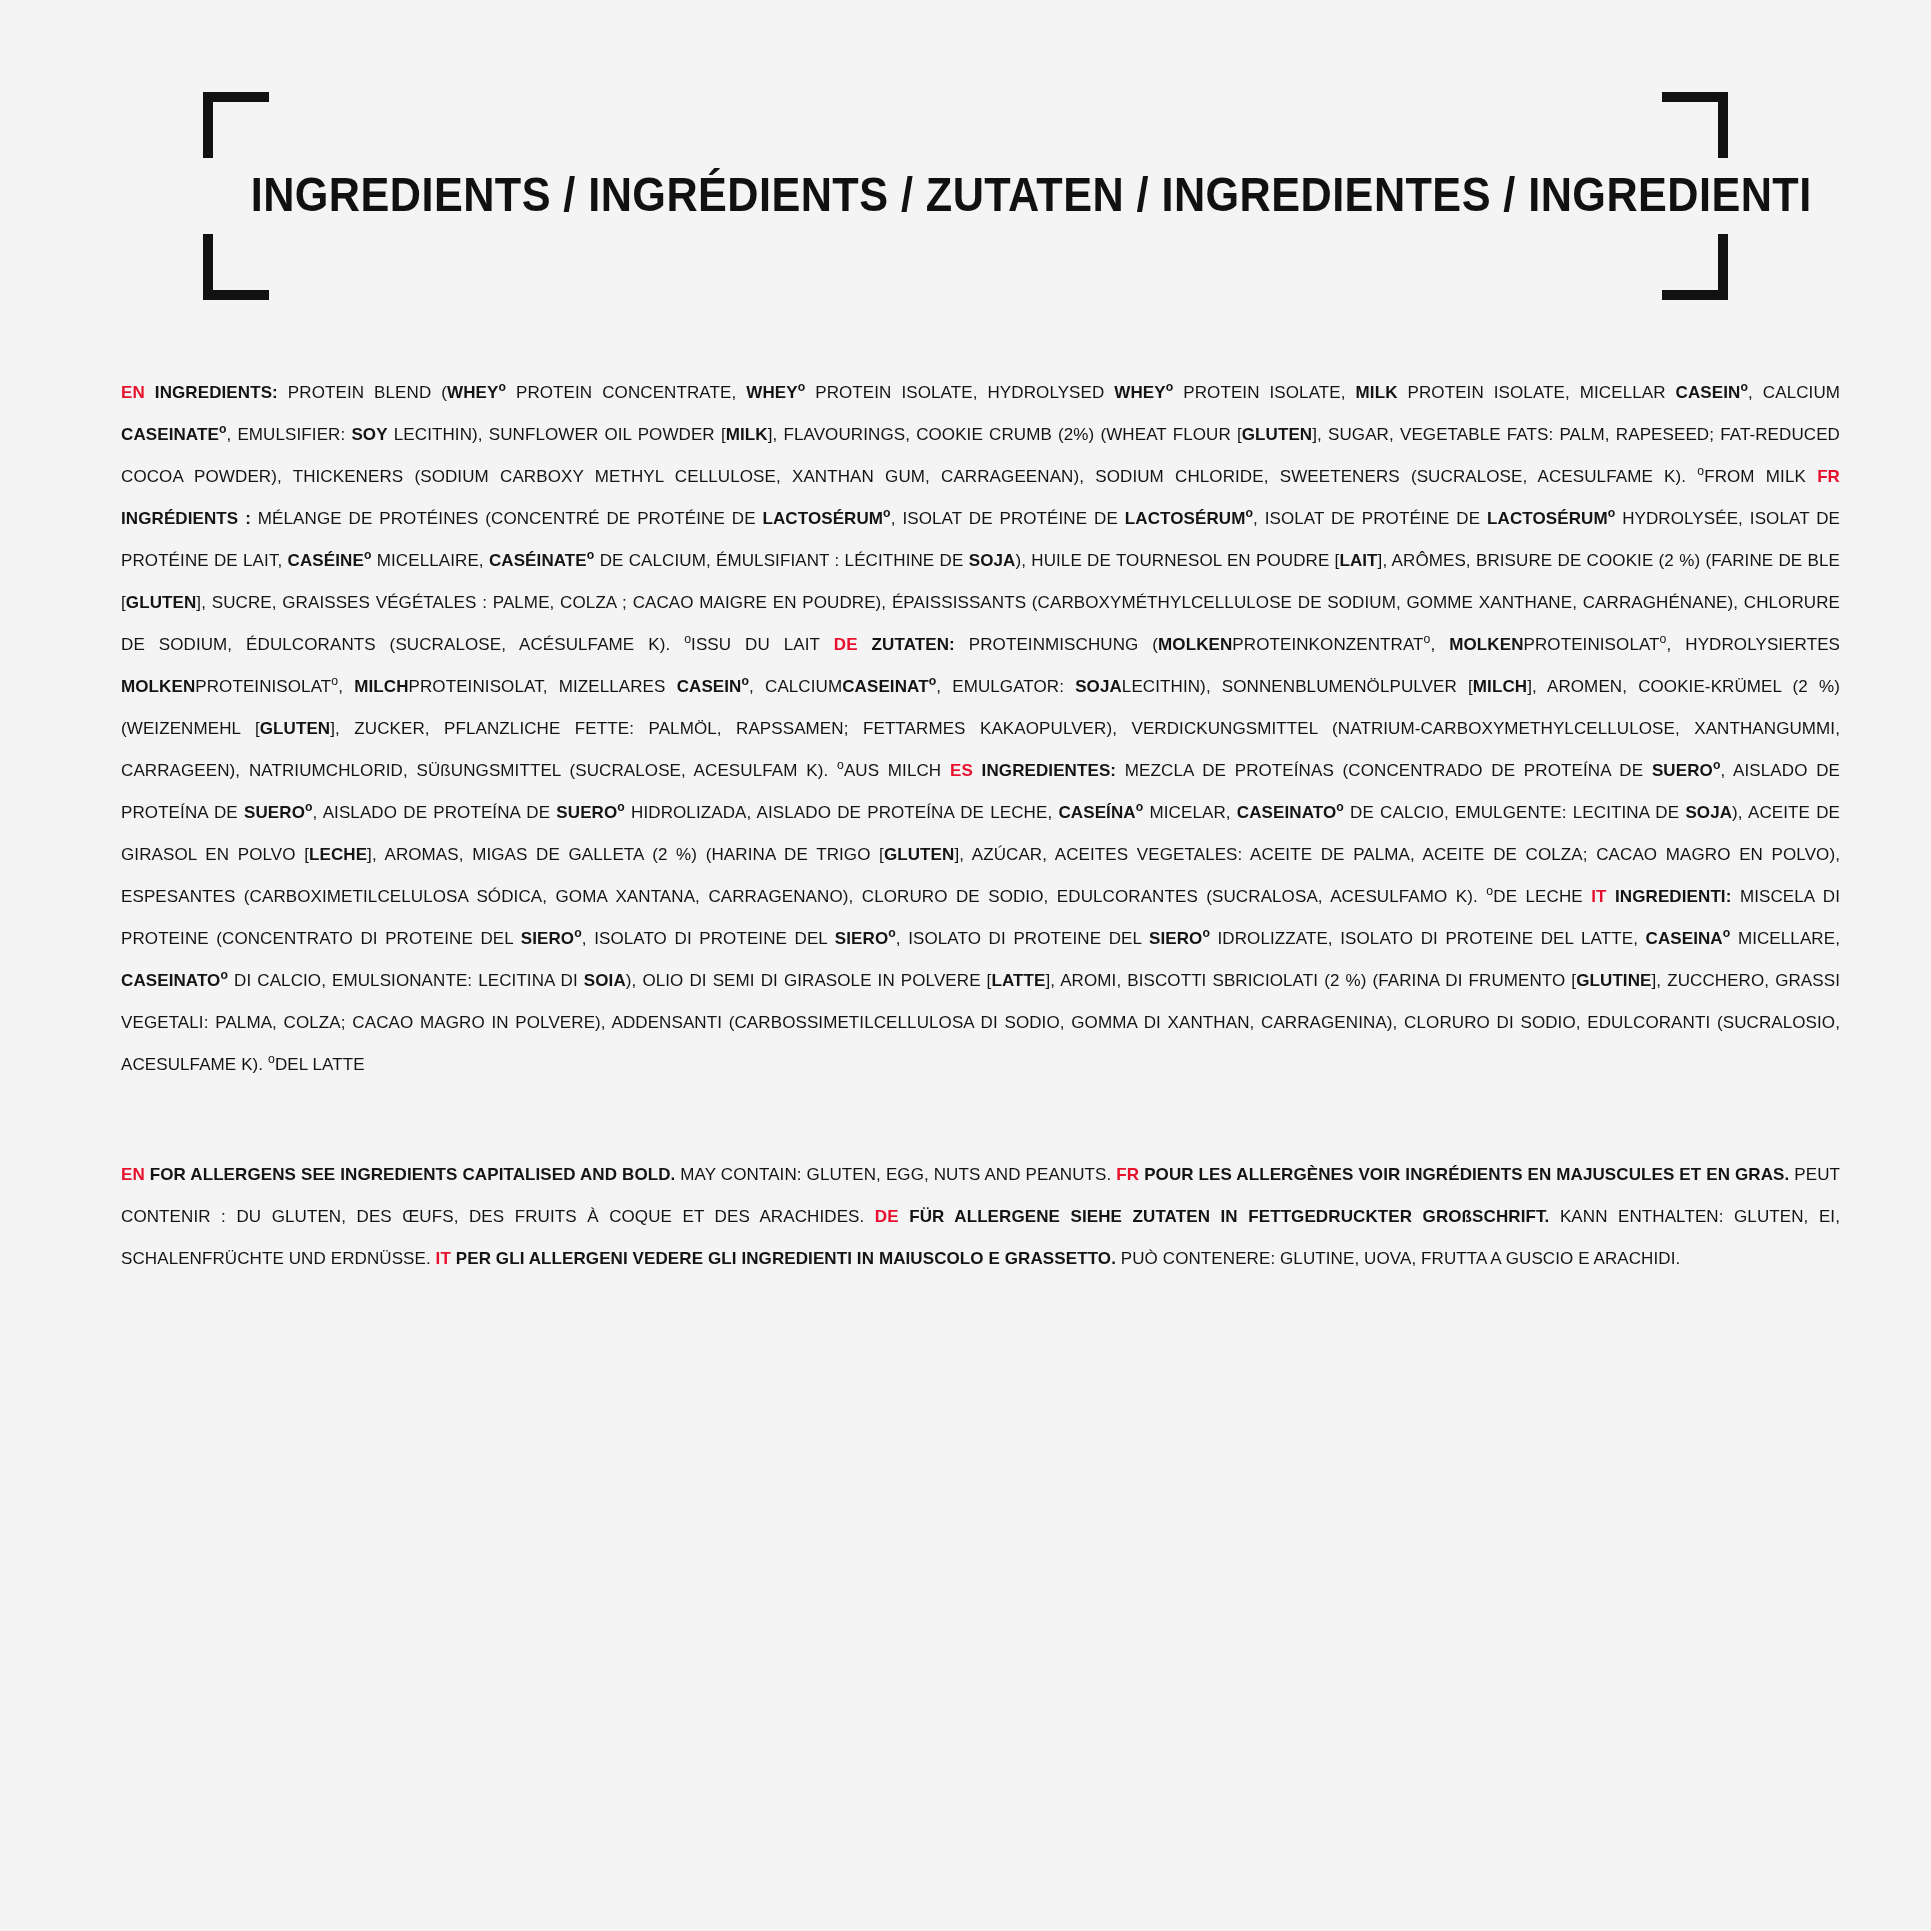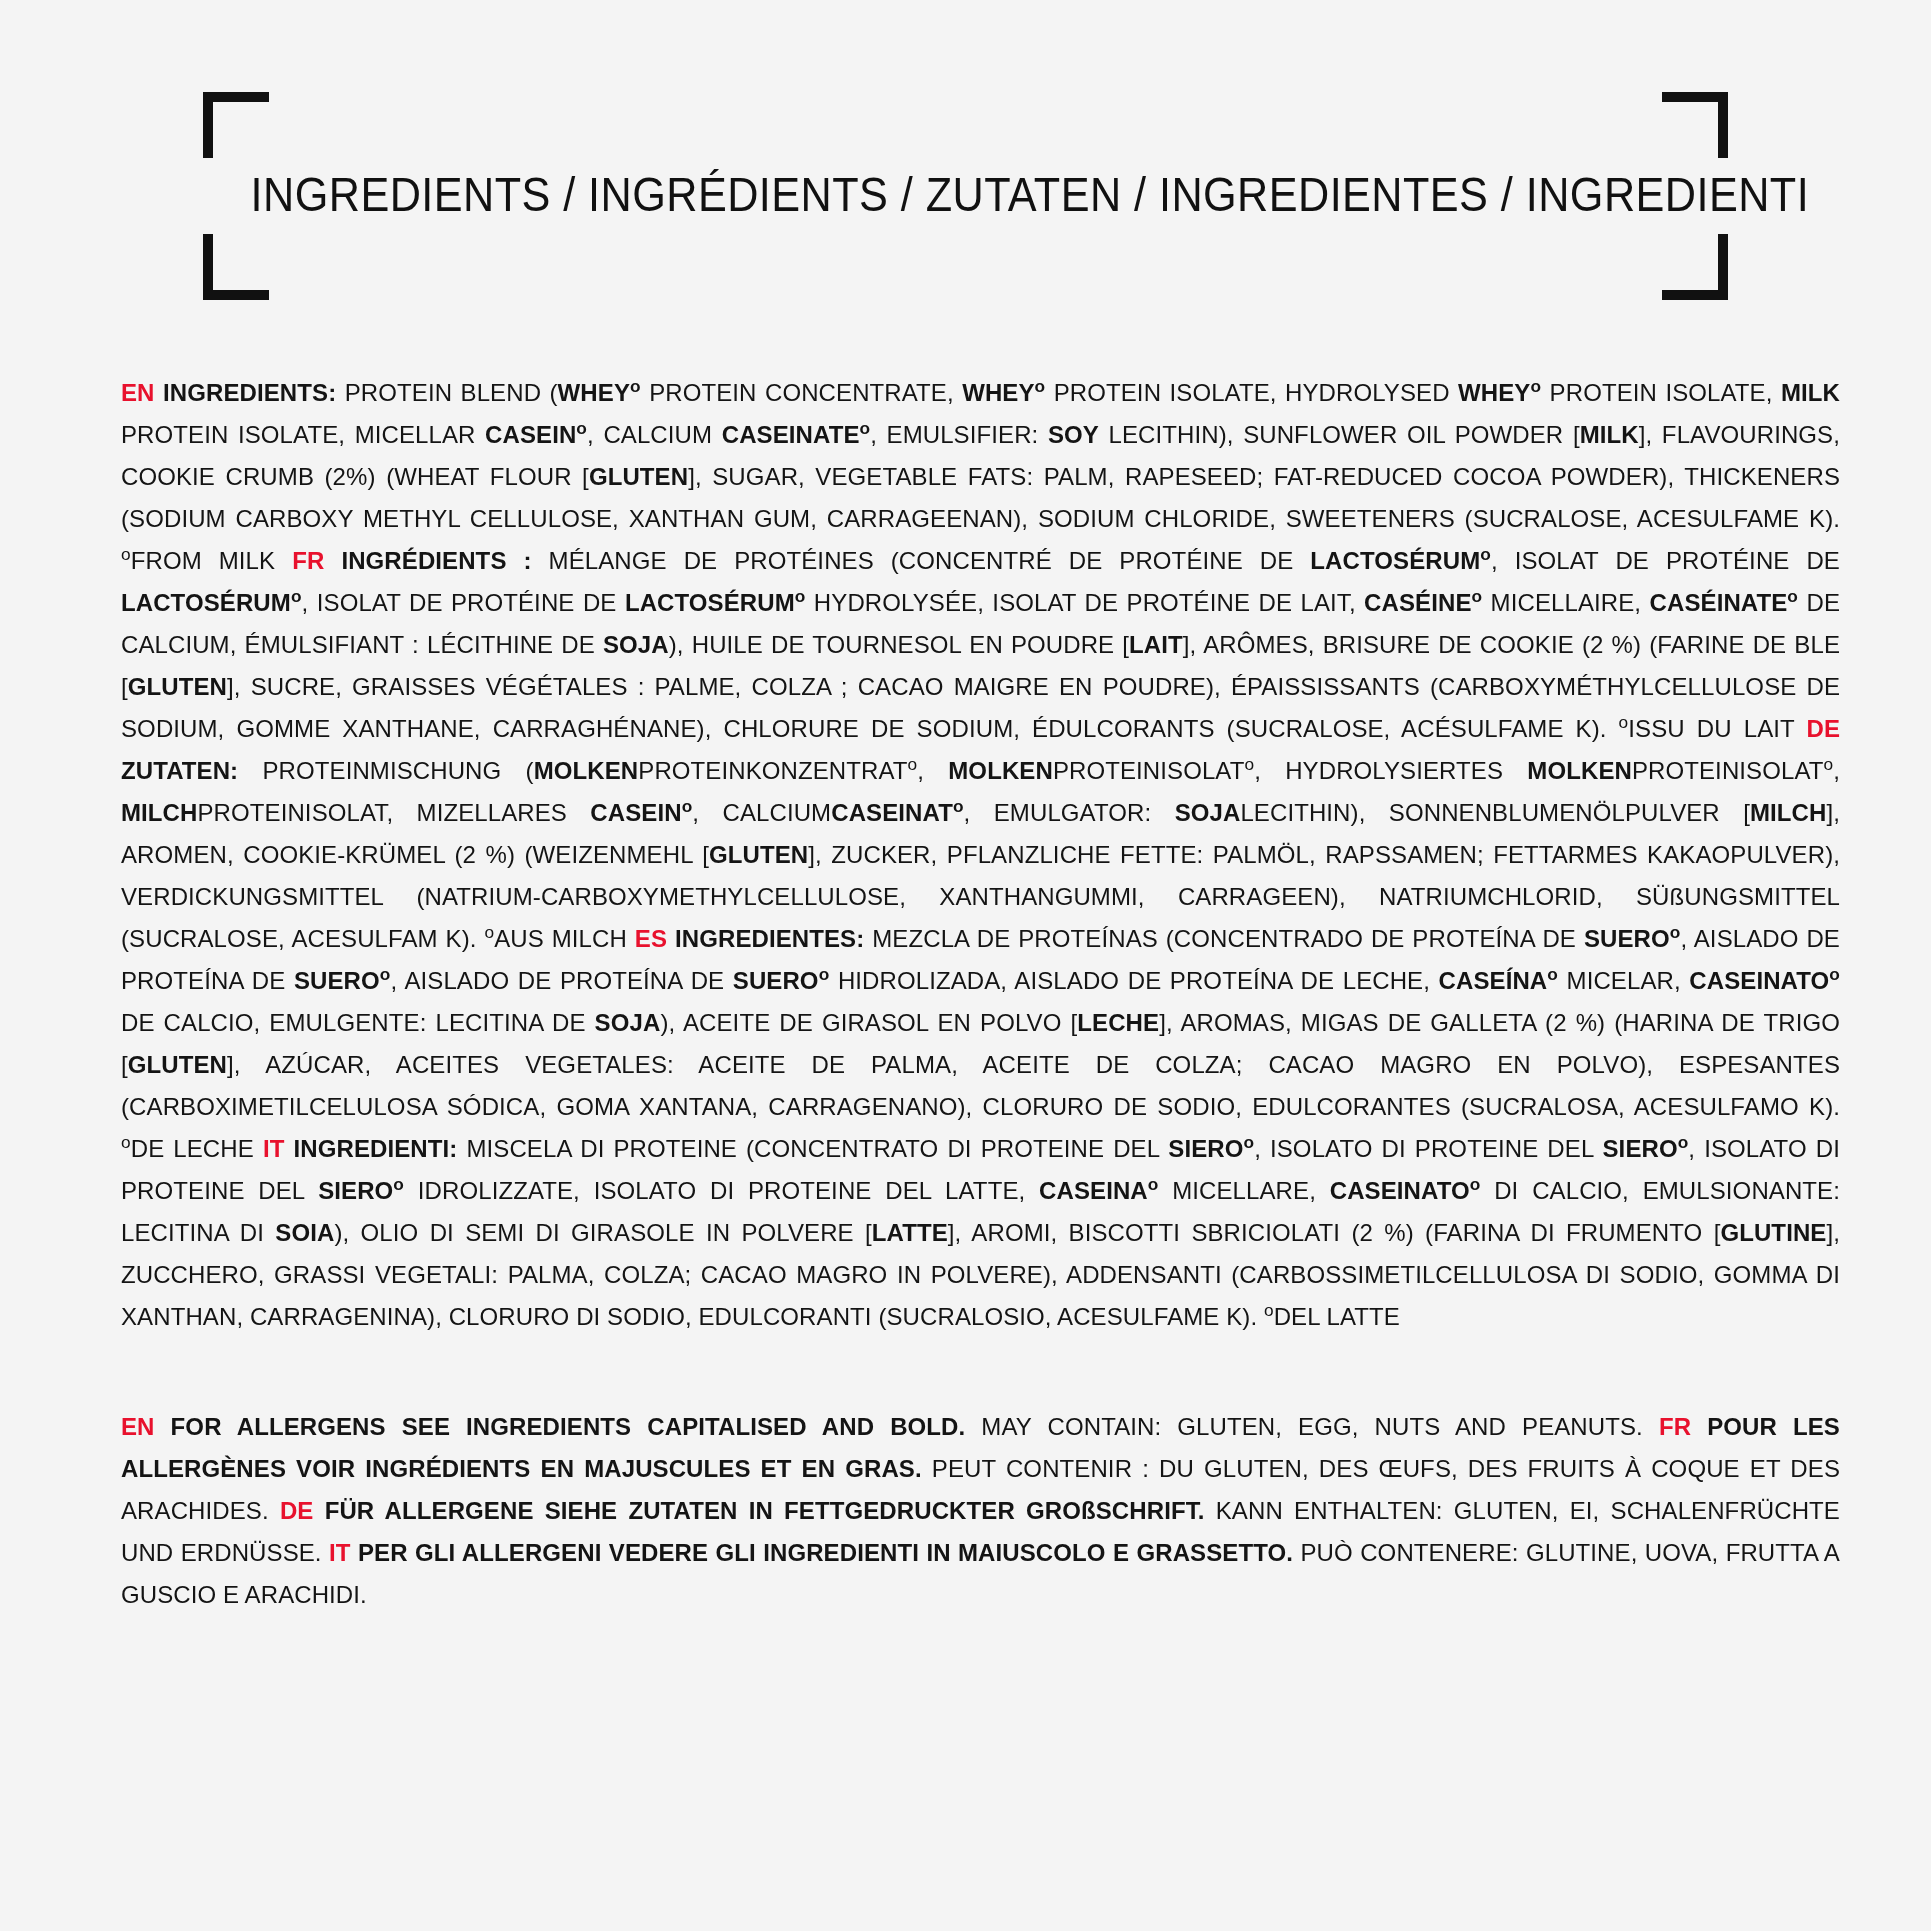--- a/index.html
+++ b/index.html
@@ -45,41 +45,41 @@
   .corner.br { bottom: 0; right: 39px; border-bottom-width: 10.6px; border-right-width: 10.6px; }
 
   .title {
     position: absolute;
     top: 50%;
     left: 0;
     right: 0;
     transform: translateY(-52%);
     text-align: left;
     font-family: "Liberation Sans", sans-serif;
-    font-weight: normal;
+    font-weight: bold;
     font-size: 48px;
     letter-spacing: 0.5px;
     line-height: 1.05;
     transform-origin: center;
     white-space: nowrap;
   }
   .title span {
     display: inline-block;
     transform: scaleX(0.90);
   }
 
   
   .body-wrap {
     margin: 0 auto;
     width: 1719px;
     margin-top: 72px;
   }
   .para {
     font-family: "Liberation Sans", sans-serif;
-    font-size: 24px;
+    font-size: 17px;
     line-height: 42px;
     text-align: justify;
     text-justify: inter-word;
     letter-spacing: 0.1px;
     color: #141414;
     margin: 0;
   }
   .para + .para { margin-top: 68px; }
   b, strong { font-weight: bold; }
   .lang {

